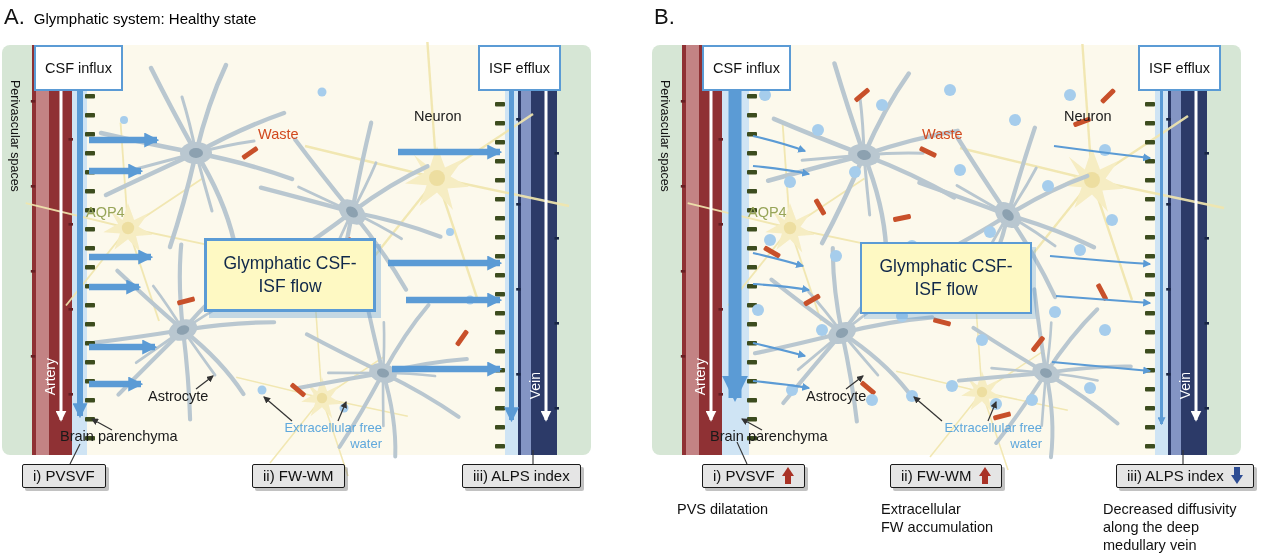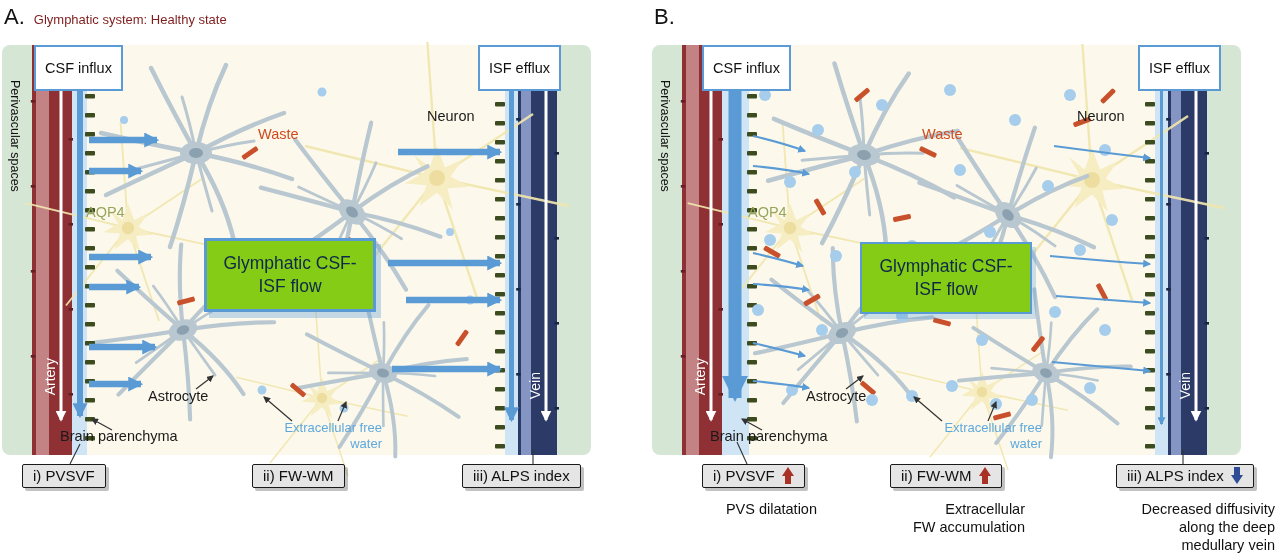--- a/index.html
+++ b/index.html
@@ -4,53 +4,53 @@
 <style>
   *{margin:0;padding:0;box-sizing:border-box}
   body{font-family:"Liberation Sans",sans-serif;background:#fff}
   .stage{position:relative;width:1280px;height:560px;background:#fff;overflow:hidden}
   .panel{position:absolute;top:0;width:630px;height:560px}
   #panelA{left:0}
   #panelB{left:650px}
   svg.diagram{position:absolute;left:0;top:0;width:630px;height:560px}
   .title{position:absolute;left:4px;top:4px;display:flex;align-items:baseline;gap:9px;z-index:5}
   .title .letter{font-size:22px;color:#111}
-  .title .ttext{font-size:13px;color:#7f1d1d}
+  .title .ttext{font-size:15px;color:#000000}
   .vlabel{position:absolute;writing-mode:vertical-rl;color:#111;z-index:4;white-space:nowrap}
   .vlabel.rot{transform:rotate(180deg)}
   .perivasc{left:8px;top:80px;font-size:12.5px}
   .artery-l{left:42px;top:358px;font-size:14px;color:#fff}
   .vein-l{left:527px;top:372px;font-size:14px;color:#fff}
   .bluebox{position:absolute;top:45px;background:#fff;border:2px solid var(--accent-blue,#5b9bd5);padding:13px 9px;font-size:14.5px;color:#111;z-index:6;white-space:nowrap}
   .influx{left:34px}
   .efflux{left:478px}
   #panelB .influx{left:52px}
   #panelB .efflux{left:488px}
-  .flowbox{position:absolute;left:204px;top:238px;width:172px;padding:11px 6px;text-align:center;font-size:17.5px;line-height:1.32;background:#84cc16;border:3.5px solid var(--accent-blue,#5b9bd5);box-shadow:5px 6px 0 rgba(91,155,213,.35);color:#10284a;z-index:6;font-weight:500}
+  .flowbox{position:absolute;left:204px;top:238px;width:172px;padding:11px 6px;text-align:center;font-size:17.5px;line-height:1.32;background:#fef9c3;border:3.5px solid var(--accent-blue,#5b9bd5);box-shadow:5px 6px 0 rgba(91,155,213,.35);color:#10284a;z-index:6;font-weight:500}
   #panelB .flowbox{left:210px;top:242px;border-width:2px;box-shadow:4px 5px 0 rgba(91,155,213,.3)}
   .lbl{position:absolute;font-size:14.5px;color:#1a1a1a;z-index:5;white-space:nowrap}
   .waste-lbl{left:258px;top:126px;color:var(--waste-label,#d2491e)}
   #panelB .waste-lbl{left:272px}
-  .neuron-lbl{left:427px;top:108px}
+  .neuron-lbl{left:414px;top:108px}
   .aqp4-lbl{left:86px;top:204px;color:var(--aqp4-label,#97a558)}
   #panelB .aqp4-lbl{left:98px}
   .astro-lbl{left:148px;top:388px}
   #panelB .astro-lbl{left:156px}
   .paren-lbl{left:60px;top:428px}
   .freewater-lbl{left:278px;top:420px;width:104px;text-align:right;font-size:13px;line-height:1.22;color:var(--free-water-label,#5fa8dc);white-space:normal}
   #panelB .freewater-lbl{left:288px}
   .metric{position:absolute;top:464px;display:flex;align-items:center;gap:7px;background:#e5e5e5;border:1.8px solid #1a1a1a;border-radius:2px;padding:2px 10px 3px;font-size:15px;color:#111;box-shadow:3px 3px 0 rgba(120,120,120,.45);z-index:6;white-space:nowrap}
   .m1{left:22px}.m2{left:252px}.m3{left:462px}
   #panelB .m1{left:52px}#panelB .m2{left:240px}#panelB .m3{left:466px}
   .blockarrow{display:inline-flex;flex-direction:column;align-items:center}
   .blockarrow i{display:block}
   .blockarrow .bh{width:0;height:0;border-left:6.5px solid transparent;border-right:6.5px solid transparent;border-bottom:9px solid var(--c,#a93226)}
   .blockarrow .bs{width:6px;height:8px;background:var(--c,#a93226)}
   .blockarrow.down{transform:rotate(180deg)}
-  .caption{position:absolute;top:501px;font-size:14.5px;line-height:1.24;color:#111;text-align:right;white-space:pre-line;z-index:5}
+  .caption{position:absolute;top:501px;font-size:14.5px;line-height:1.24;color:#111;text-align:left;white-space:pre-line;z-index:5}
   .c1{left:27px;width:140px}
   .c2{left:231px;width:144px}
   .c3{left:453px;width:172px}
 </style>
 </head>
 <body>
 
 <div class="stage">
 
   <section class="panel" id="panelA">

